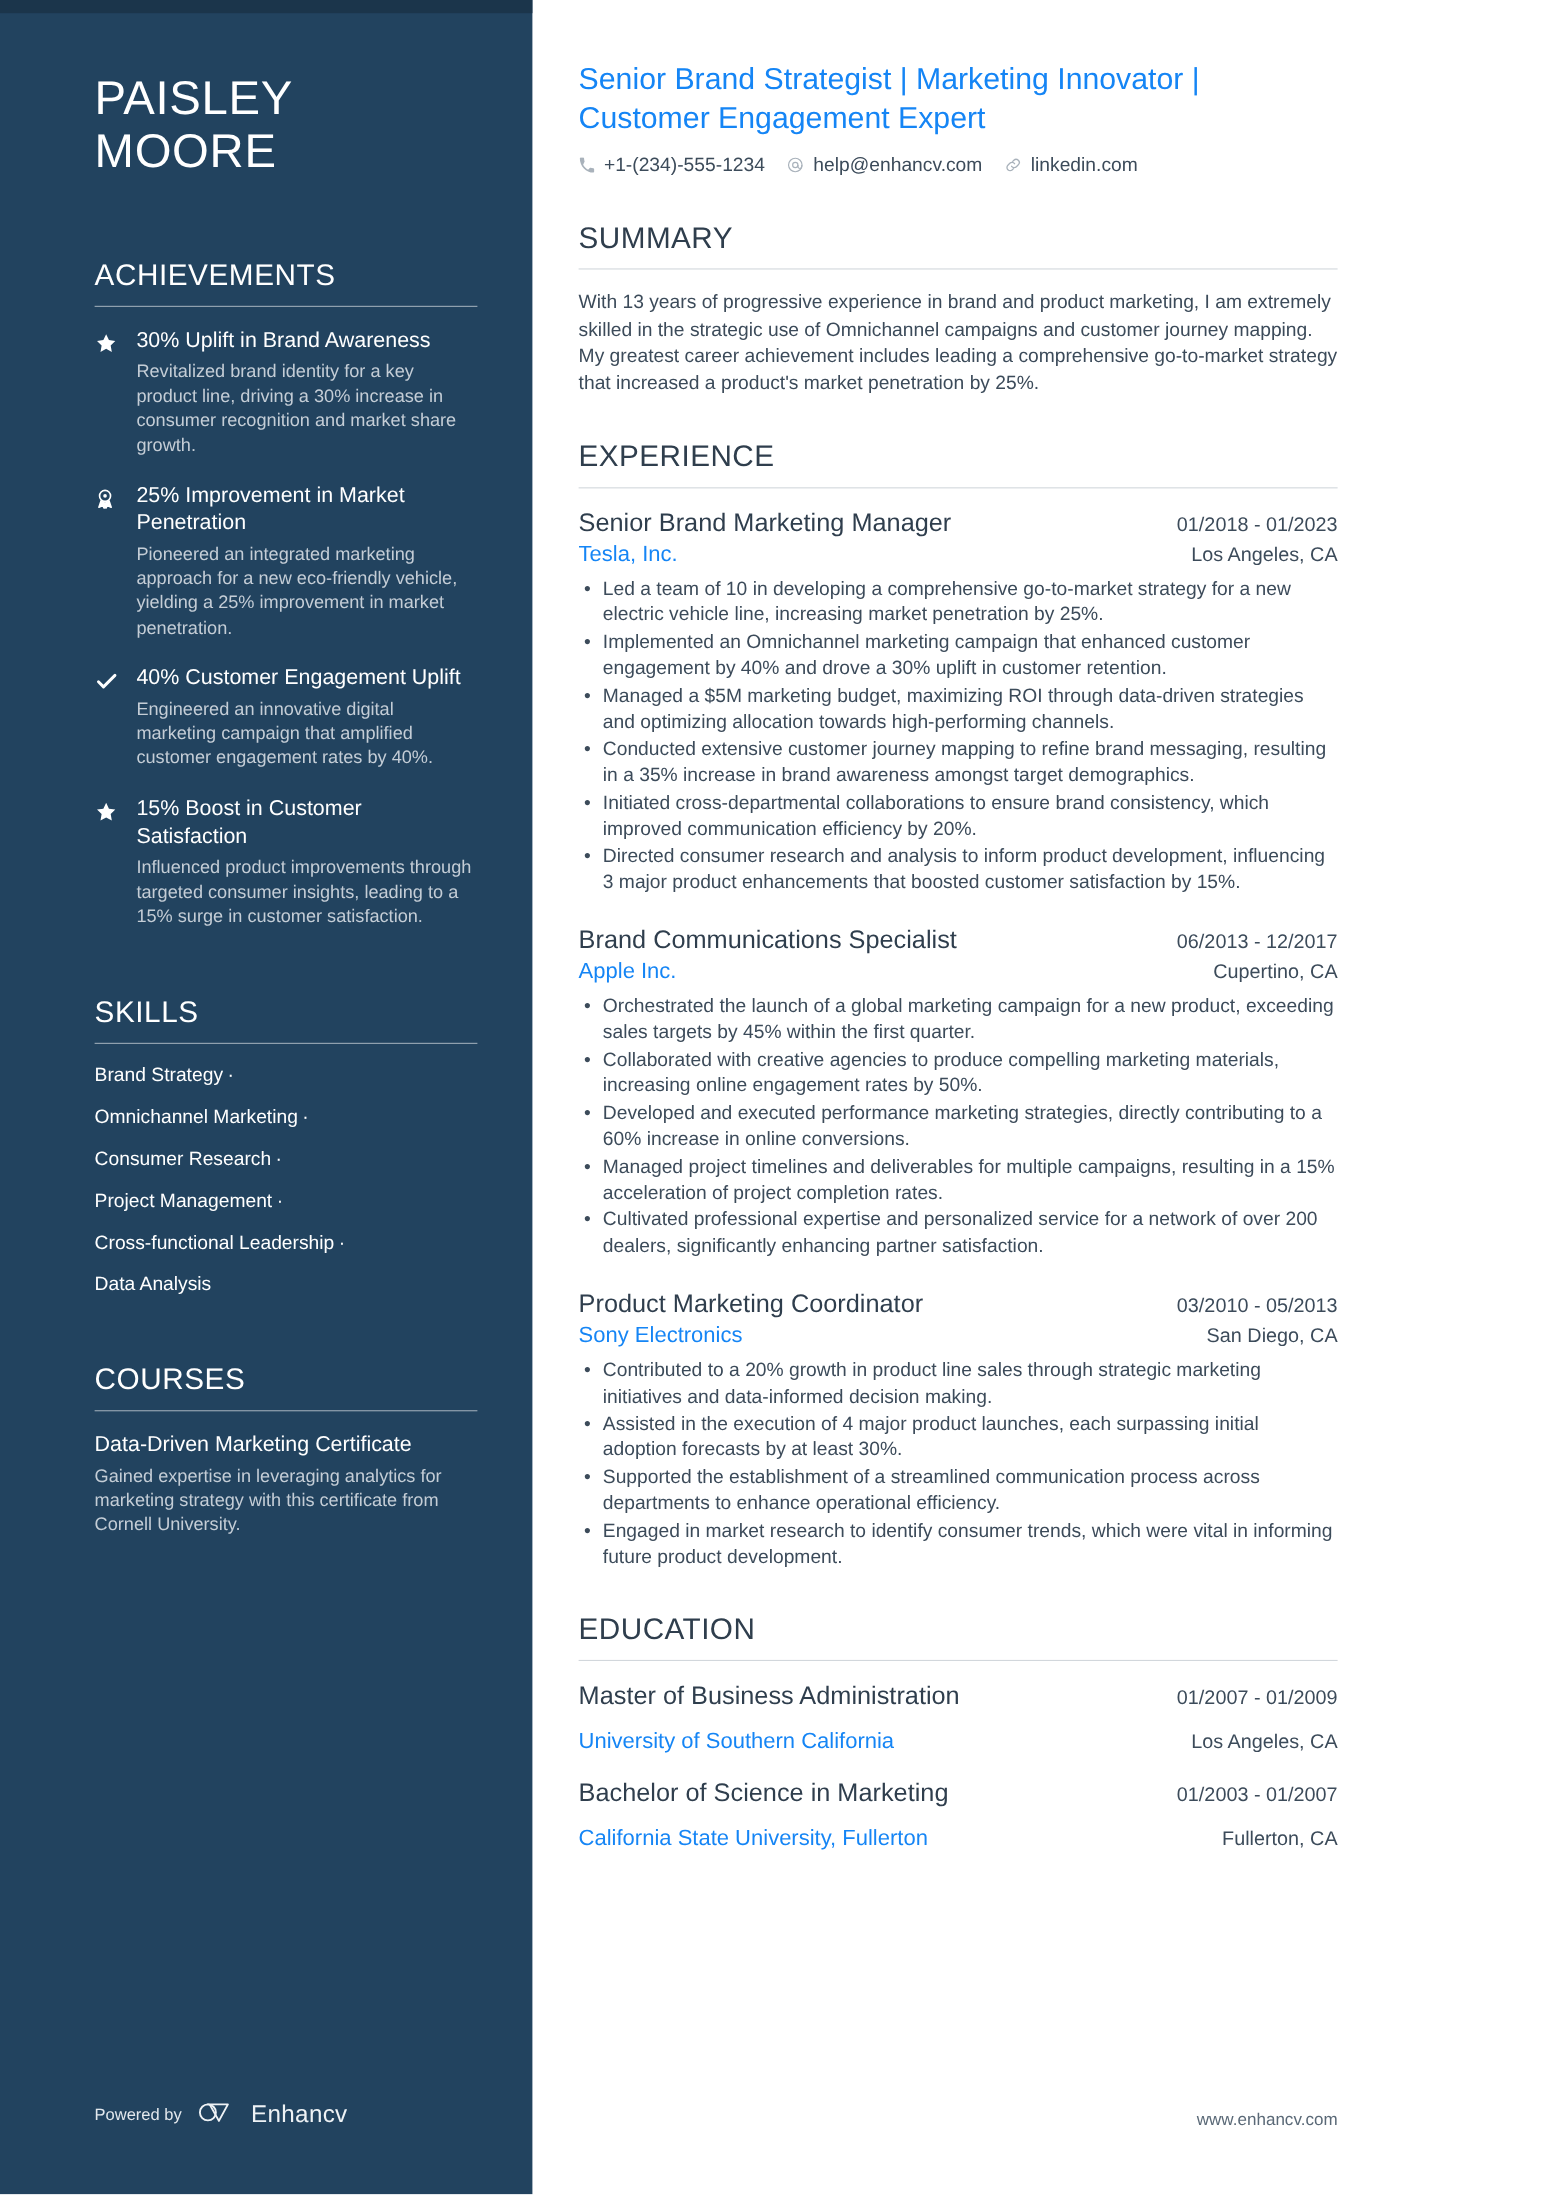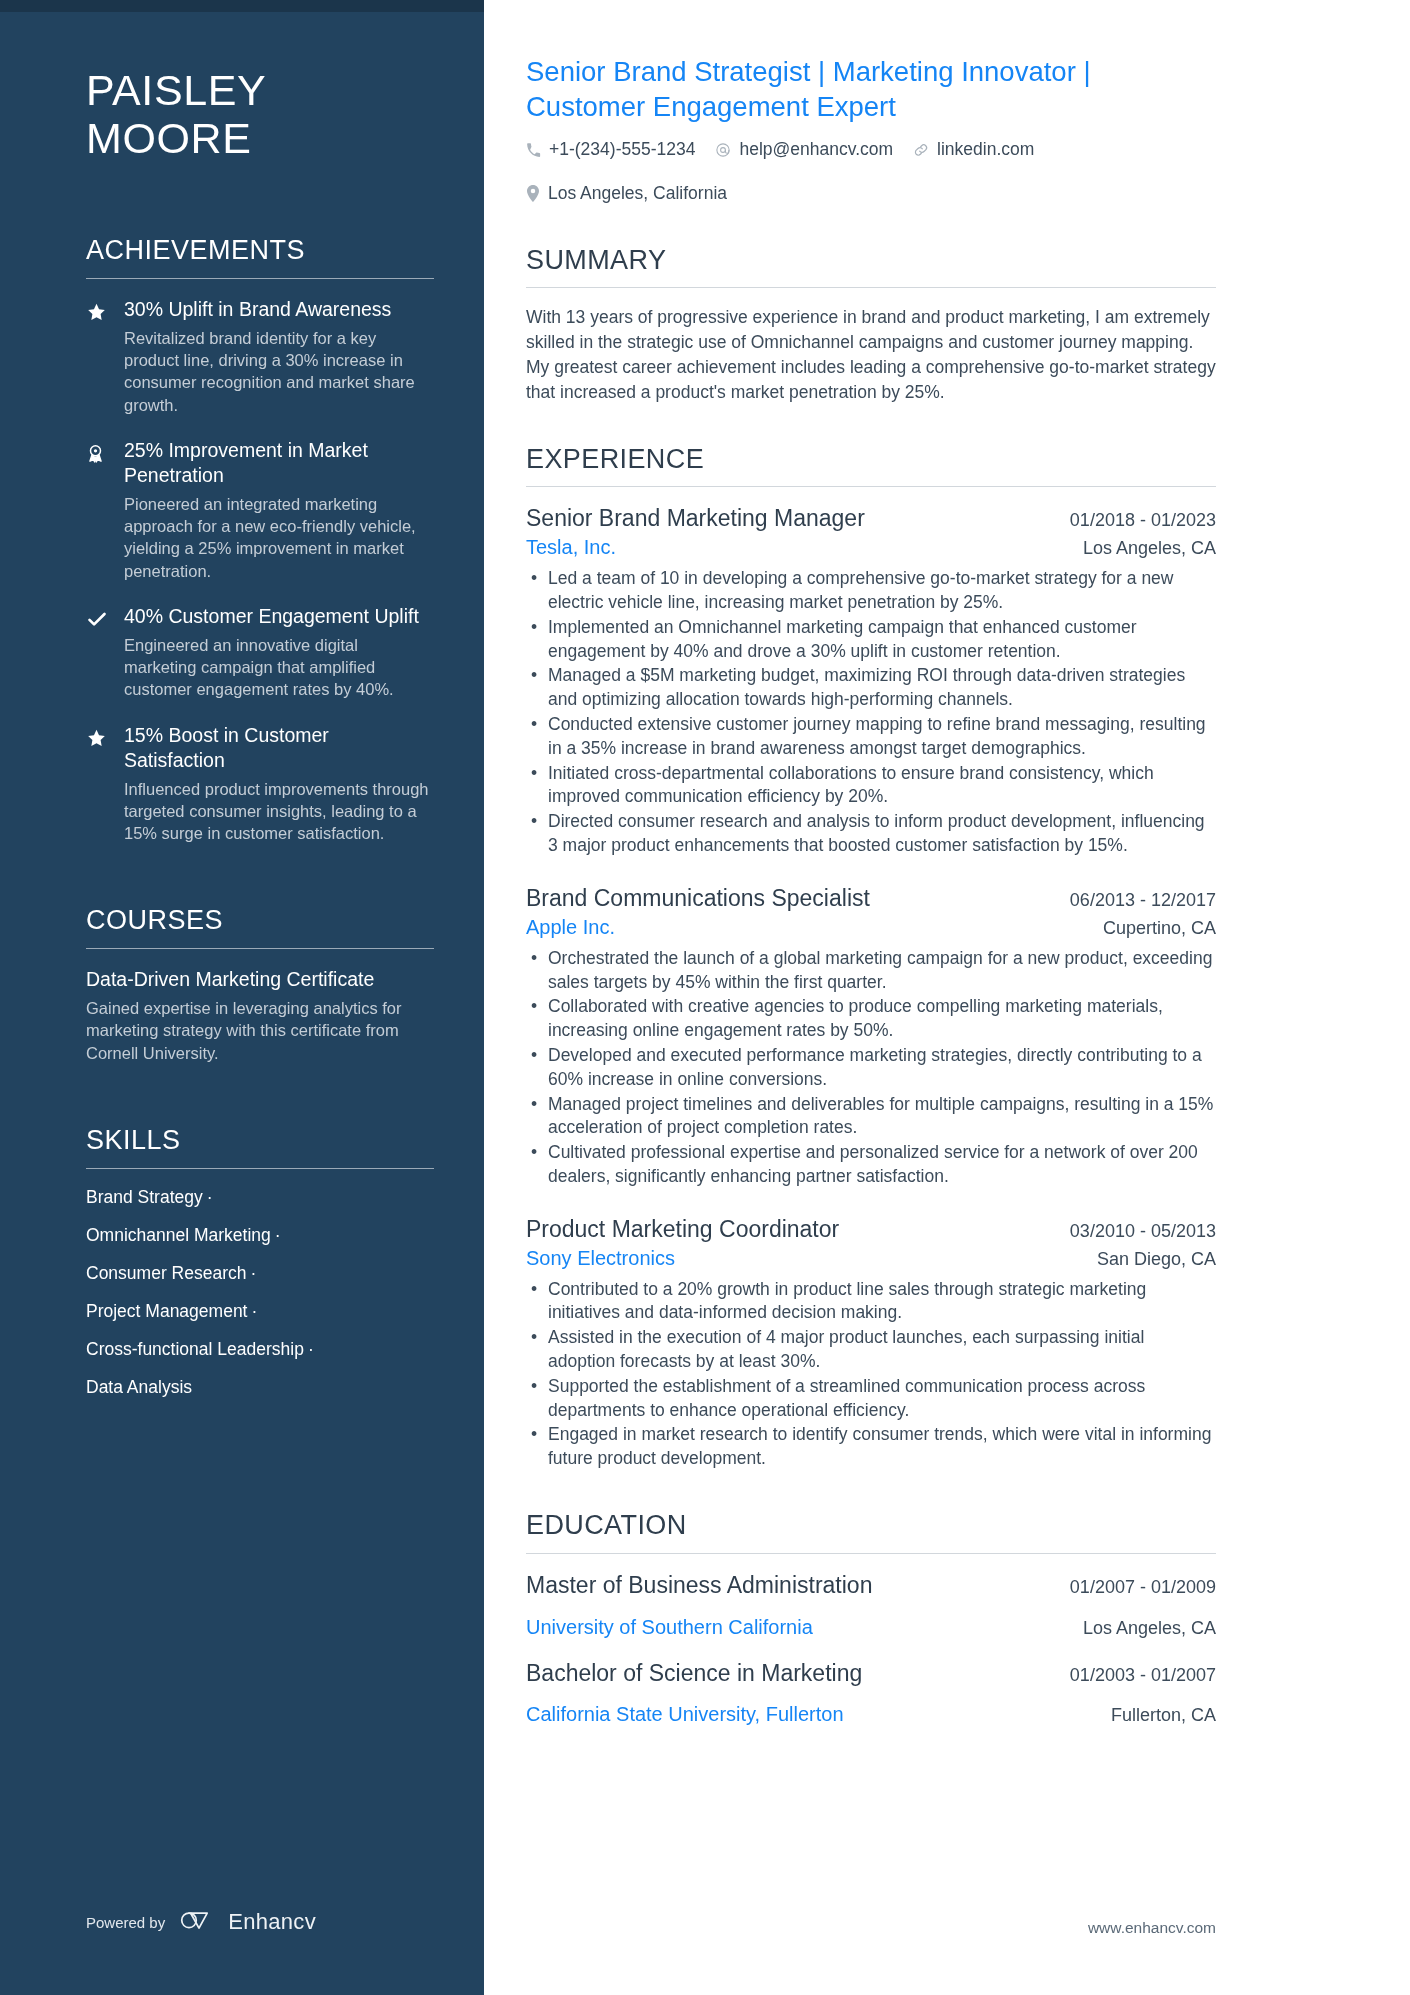--- a/index.html
+++ b/index.html
@@ -313,38 +313,38 @@
               </svg>
           </div>
           <div class="ach-body">
             <div class="ach-title">15% Boost in Customer Satisfaction</div>
             <div class="ach-desc">Influenced product improvements through targeted consumer insights, leading to a 15% surge in customer satisfaction.</div>
           </div>
         </div>
       </section>
 
       <section class="side-section">
-        <h2 class="side-h">COURSES</h2>
-        <div class="side-rule"></div>
-        <div>
-          <div class="course-title">Data-Driven Marketing Certificate</div>
-          <div class="course-desc">Gained expertise in leveraging analytics for marketing strategy with this certificate from Cornell University.</div>
-        </div>
-      </section>
-
-      <section class="side-section">
         <h2 class="side-h">SKILLS</h2>
         <div class="side-rule"></div>
 
         <div class="skill"><span>Brand Strategy</span><span class="dot">·</span></div>
         <div class="skill"><span>Omnichannel Marketing</span><span class="dot">·</span></div>
         <div class="skill"><span>Consumer Research</span><span class="dot">·</span></div>
         <div class="skill"><span>Project Management</span><span class="dot">·</span></div>
         <div class="skill"><span>Cross-functional Leadership</span><span class="dot">·</span></div>
         <div class="skill"><span>Data Analysis</span><span class="dot"></span></div>
+      </section>
+
+      <section class="side-section">
+        <h2 class="side-h">COURSES</h2>
+        <div class="side-rule"></div>
+        <div>
+          <div class="course-title">Data-Driven Marketing Certificate</div>
+          <div class="course-desc">Gained expertise in leveraging analytics for marketing strategy with this certificate from Cornell University.</div>
+        </div>
       </section>
 
     </div>
 
     <div class="powered">
       <span>Powered by</span>
       <span class="brand">
         <span>
           <svg width="40" height="24" viewBox="0 0 44 26" fill="none" stroke="#eef2f5" stroke-width="1.9" stroke-linecap="round" stroke-linejoin="round">
             <circle cx="11" cy="14.5" r="8"></circle>
@@ -381,28 +381,20 @@
       </div>
       <div class="contact">
         <span class="ci">
           <svg width="16" height="16" viewBox="0 0 24 24" fill="none" stroke="#a9b2bb" stroke-width="1.8" stroke-linecap="round">
               <path d="M10 13.8a4.3 4.3 0 0 0 6.5.5l2.6-2.6a4.3 4.3 0 0 0-6.1-6.1l-1.5 1.5"></path>
               <path d="M14 10.2a4.3 4.3 0 0 0-6.5-.5l-2.6 2.6a4.3 4.3 0 0 0 6.1 6.1l1.5-1.5"></path>
             </svg>
         </span>
         <span>linkedin.com</span>
       </div>
-      <div class="contact full">
-        <span class="ci">
-          <svg width="14" height="17" viewBox="0 0 20 26" fill="#a9b2bb">
-              <path d="M10 0C4.9 0 .8 4.1.8 9.2c0 6.9 9.2 16.8 9.2 16.8s9.2-9.9 9.2-16.8C19.2 4.1 15.1 0 10 0zm0 12.6a3.5 3.5 0 1 1 0-7 3.5 3.5 0 0 1 0 7z"></path>
-            </svg>
-        </span>
-        <span>Los Angeles, California</span>
-      </div>
     </div>
 
     <section class="sec">
       <h2 class="sec-h">SUMMARY</h2>
       <div class="sec-rule"></div>
       <p class="summary-text">With 13 years of progressive experience in brand and product marketing, I am extremely skilled in the strategic use of Omnichannel campaigns and customer journey mapping. My greatest career achievement includes leading a comprehensive go-to-market strategy that increased a product's market penetration by 25%.</p>
     </section>
 
     <section class="sec">
       <h2 class="sec-h">EXPERIENCE</h2>

